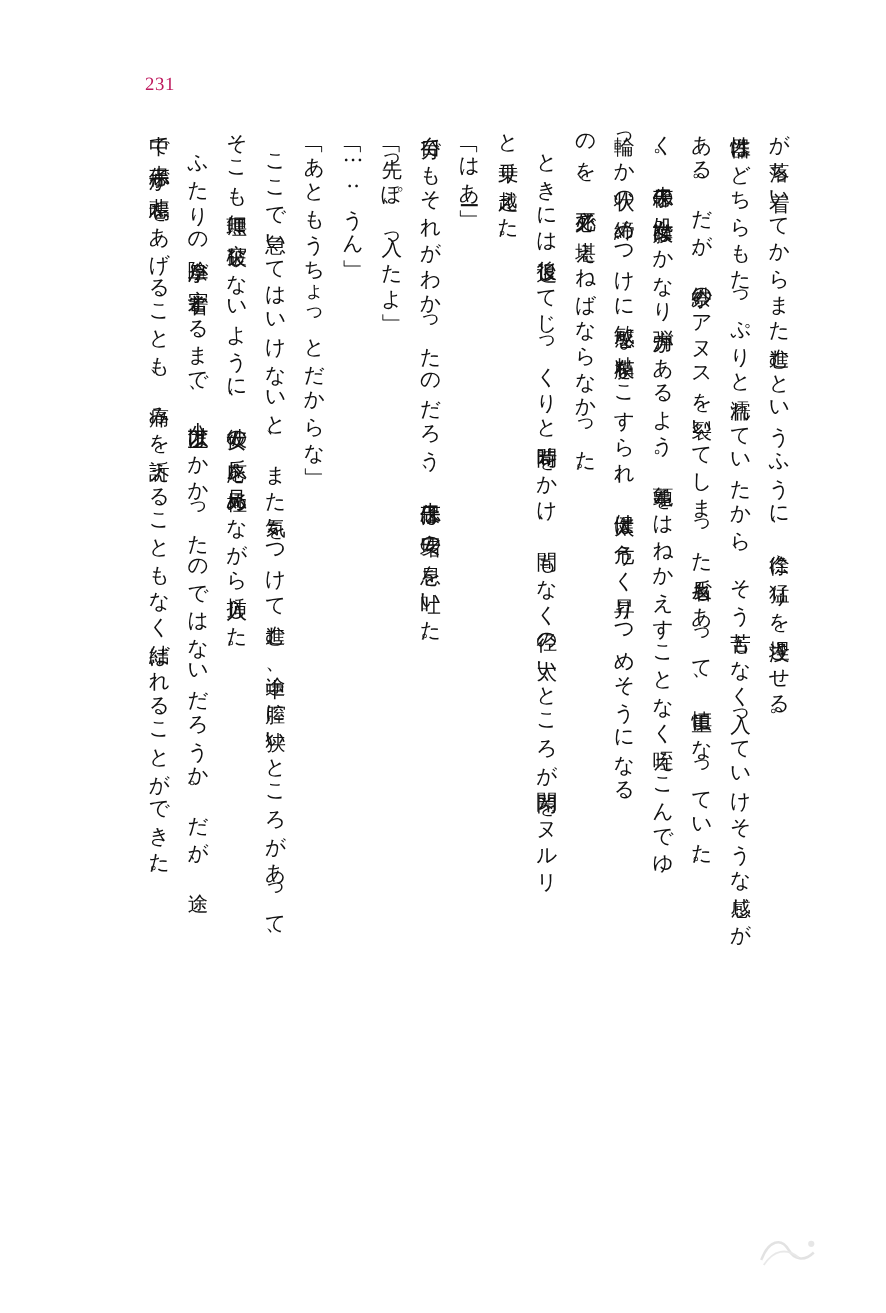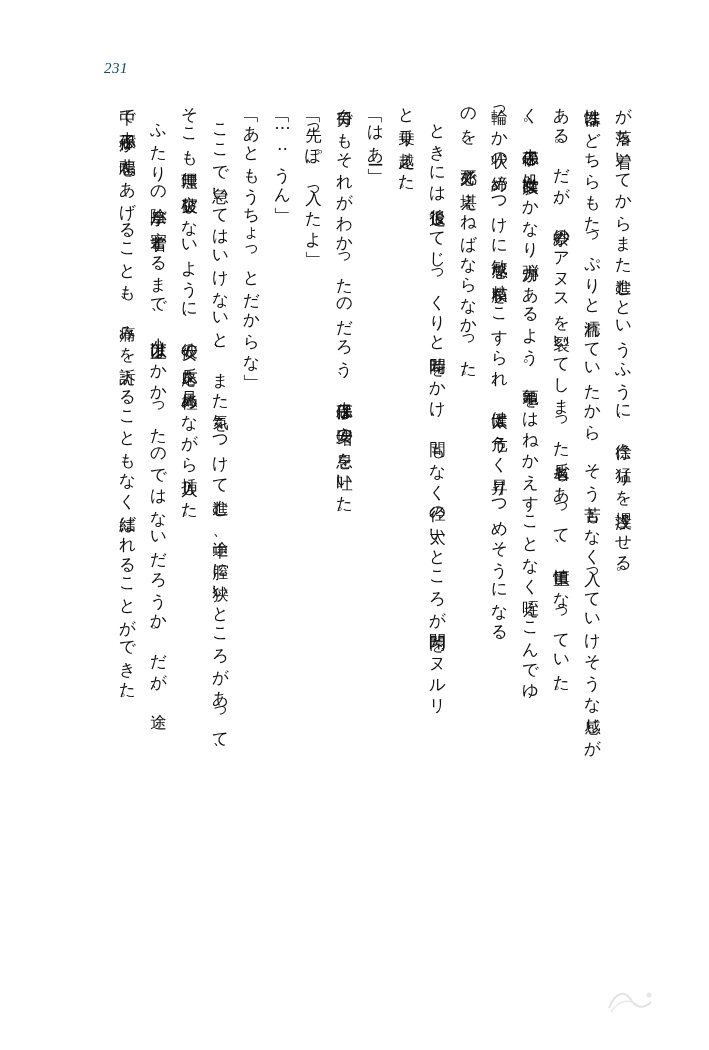--- a/index.html
+++ b/index.html
@@ -16,25 +16,24 @@
   }
   .page {
     position: relative;
     width: 709px;
     height: 1050px;
     background: #ffffff;
   }
   .page-number {
     position: absolute;
     top: 60px;
-    left: 104px;
+    left: 116px;
     font-size: 15px;
-    font-style: italic;
     font-family: "Liberation Serif", serif;
-    color: #0c4a6e;
+    color: #be185d;
     letter-spacing: 0.5px;
   }
   
   .text-block {
     position: absolute;
     top: 96px;
     right: 78px;
     left: 78px;
     height: 850px;
     display: flex;

